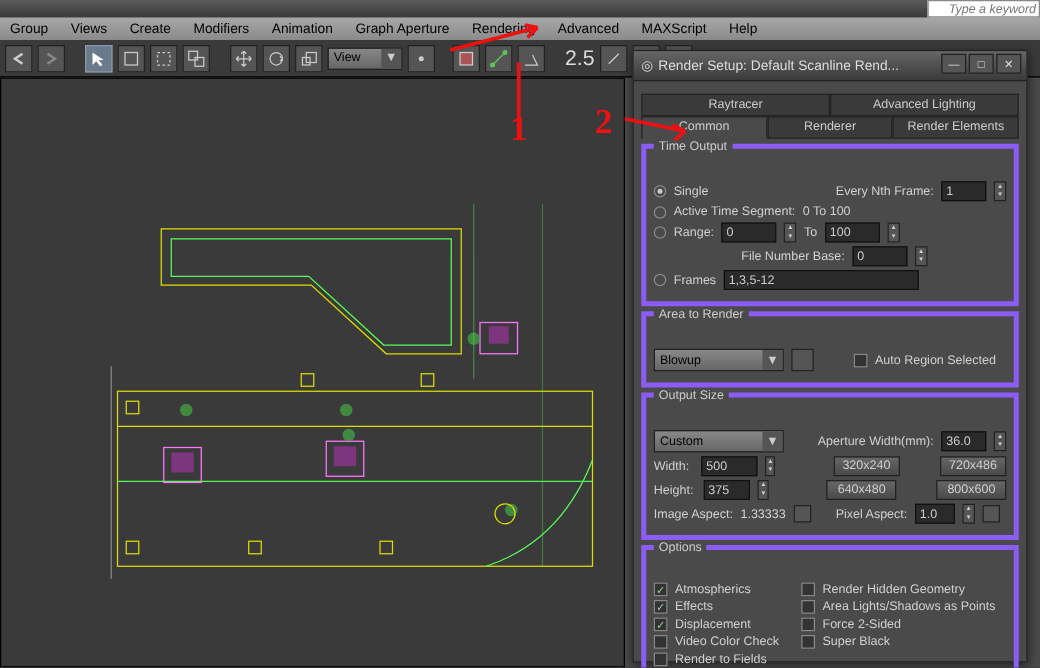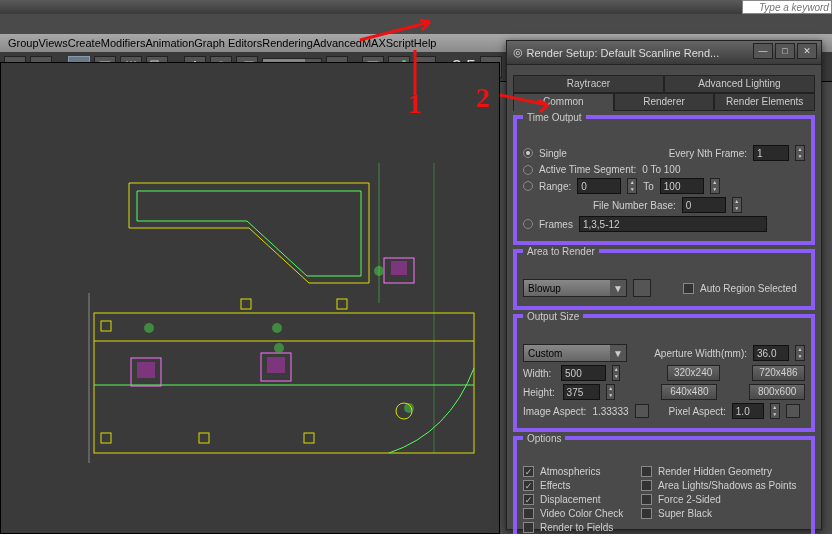--- a/index.html
+++ b/index.html
@@ -3,21 +3,21 @@
 <meta charset="utf-8">
 <style>
 * { margin: 0; padding: 0; box-sizing: border-box; font-family: "Segoe UI", Tahoma, sans-serif; }
 body { background: #4a4a4a; width: 832px; height: 534px; overflow: hidden; position: relative; color: #d0d0d0; font-size: 11px; }
 
 
 .titlebar { height: 14px; background: linear-gradient(#5a5a5a,#3a3a3a); }
 .search-box { position: absolute; right: 0; top: 0; width: 90px; height: 14px; background: #fff; border: 1px solid #888; font-size: 10px; font-style: italic; color: #888; padding-left: 16px; }
 
 
-.menubar { height: 18px; background: linear-gradient(#a8a8a8,#8a8a8a); display: flex; align-items: center; padding-left: 8px; color: #000; font-size: 11px; margin-top: 20px; }
+.menubar { height: 18px; background: linear-gradient(#a8a8a8,#8a8a8a); display: flex; align-items: center; gap: 18px; padding-left: 8px; color: #000; font-size: 11px; }
 .menuitem { cursor: pointer; }
 
 
 .toolbar { height: 30px; background: #3a3a3a; display: flex; align-items: center; gap: 4px; padding-left: 4px; border-bottom: 1px solid #000; }
 .tbtn { width: 22px; height: 22px; background: #555; border: 1px solid #222; display: flex; align-items: center; justify-content: center; }
 .tbtn.active { background: #6a7a8a; border-color: #89a; }
 .spinner-val { color: #ddd; font-size: 17px; margin-left: 4px; }
 
 
 .viewport { position: absolute; left: 0; top: 62px; width: 500px; height: 472px; background: #3a3a3a; border: 1px solid #000; }
@@ -36,21 +36,21 @@
 .section-hdr { text-align: center; font-size: 11px; color: #ccc; padding: 3px 0; border: 1px solid #222; background: #3a3a3a; margin: 2px 4px; }
 
 .grp { border: 4px solid #8b5cf6; margin: 4px 6px; padding: 23px 6px 6px 6px; position: relative; }
 .grp-title { position: absolute; top: -7px; left: 6px; background: #4a4a4a; padding: 0 4px; font-size: 10px; color: #ccc; }
 
 .row { display: flex; align-items: center; gap: 6px; margin: 3px 0; font-size: 10px; }
 .radio { width: 10px; height: 10px; border-radius: 50%; border: 1px solid #888; display: inline-block; position: relative; }
 .radio.sel::after { content:''; position:absolute; left:2px; top:2px; width:4px; height:4px; background:#ccc; border-radius:50%; }
 .chk { width: 11px; height: 11px; border: 1px solid #888; background:#333; display:inline-flex; align-items:center; justify-content:center; font-size:9px; color:#9c9; }
 .spin { width: 50px; height: 16px; background: #2a2a2a; border: 1px solid #111; color: #ccc; font-size: 10px; padding-left: 3px; display: flex; align-items: center; }
-.spin.wide { width: 188px; }
+.spin.wide { width: 156px; }
 .spin-arrows { width: 10px; height: 16px; background: #555; border: 1px solid #222; display: flex; flex-direction: column; font-size: 5px; }
 .spin-arrows div { flex:1; text-align:center; }
 .drop { height: 18px; background: linear-gradient(#888,#666); border: 1px solid #222; color: #000; font-size: 10px; padding-left: 4px; display: flex; align-items: center; justify-content: space-between; }
 .drop .caret { background:#555; width:16px; height:100%; display:flex; align-items:center; justify-content:center; color:#ccc; }
 .sizebtn { width: 66px; height: 16px; background: linear-gradient(#666,#4a4a4a); border: 1px solid #222; text-align: center; font-size: 10px; line-height: 14px; margin-left: 26px; }
 .lockicon { width:14px; height:14px; background:#555; border:1px solid #222; }
 
 
 .anno { position: absolute; color: #e11; font-family: "Comic Sans MS", cursive; font-size: 28px; font-weight: bold; pointer-events: none; }
 </style>
@@ -59,21 +59,21 @@
 
 <div class="titlebar"></div>
 <input class="search-box" placeholder="Type a keyword or" style="">
 
 <div class="menubar">
   <span class="menuitem">Group</span>
   <span class="menuitem">Views</span>
   <span class="menuitem">Create</span>
   <span class="menuitem">Modifiers</span>
   <span class="menuitem">Animation</span>
-  <span class="menuitem">Graph Editors</span>
+  <span class="menuitem">Graph Aperture</span>
   <span class="menuitem">Rendering</span>
   <span class="menuitem">Advanced</span>
   <span class="menuitem">MAXScript</span>
   <span class="menuitem">Help</span>
 </div>
 
 <div class="toolbar">
   <div class="tbtn">
       <svg width="14" height="14">
         <path d="M10 3 L4 7 L10 11" fill="none" stroke="#ccc" stroke-width="2"></path>

